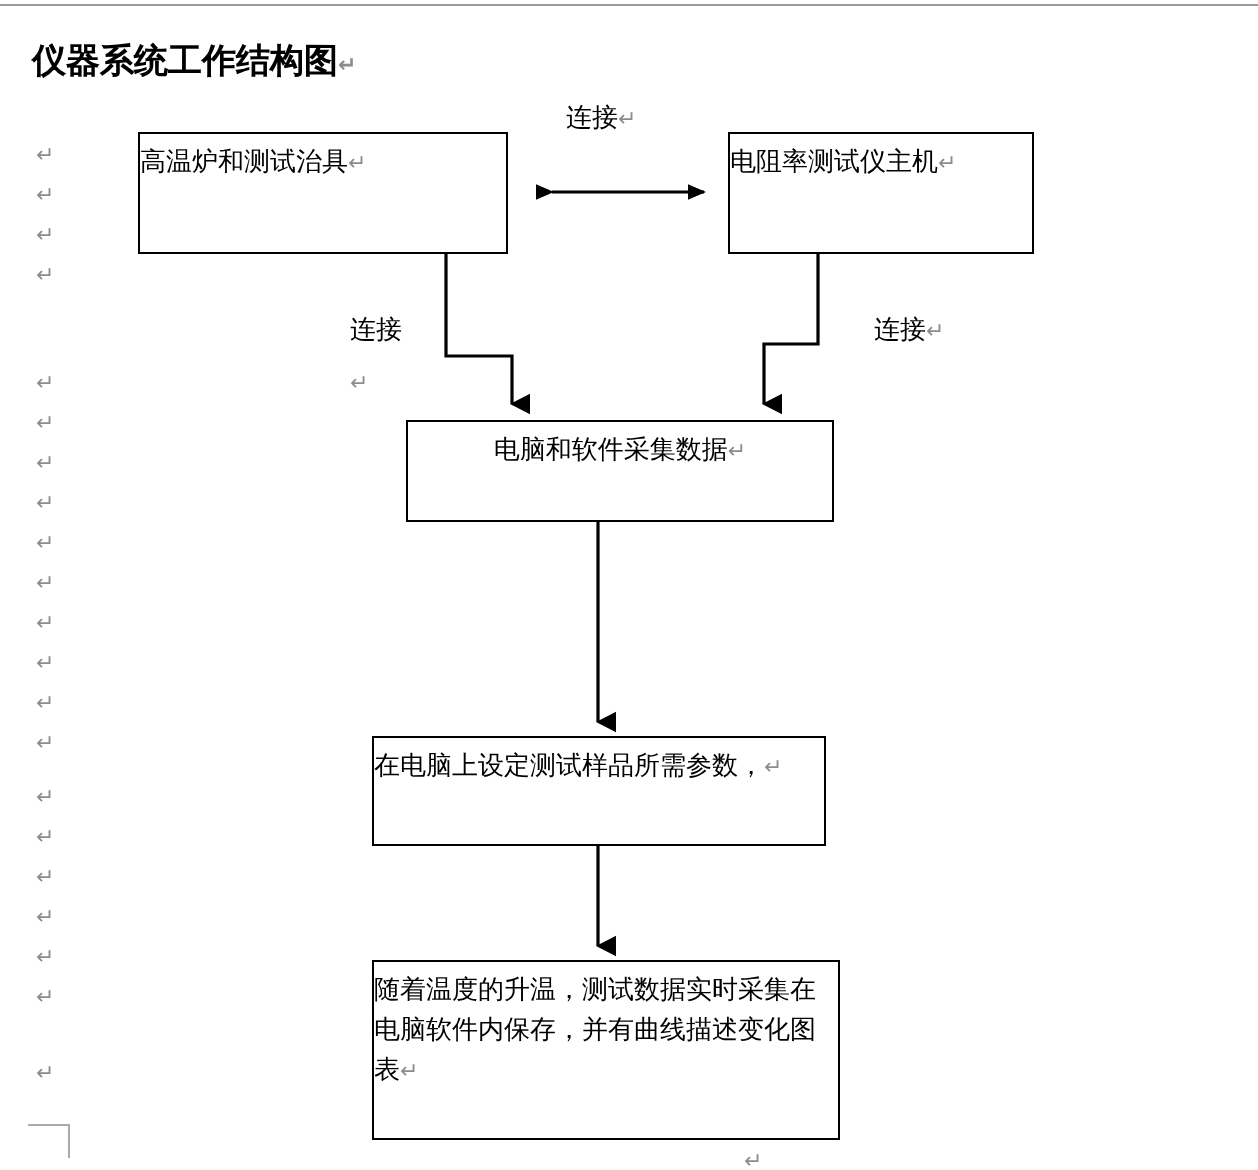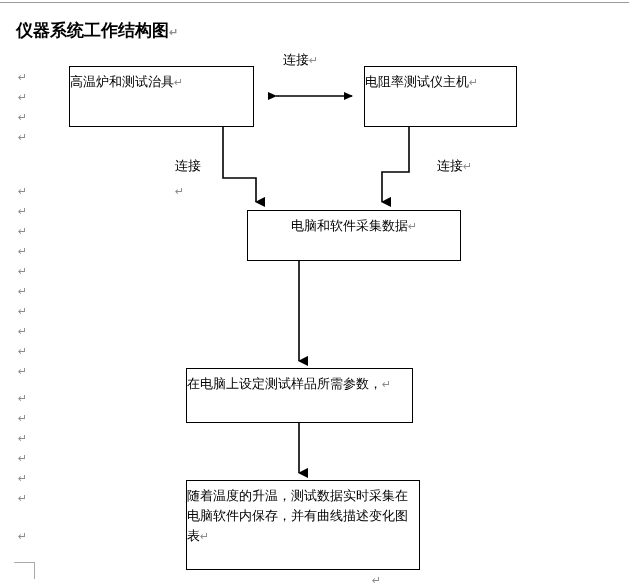--- a/index.html
+++ b/index.html
@@ -135,21 +135,21 @@
   </svg>
 
   <div class="flow-box" style="left:69px; top:66px; width:185px; height:61px;">
     <div class="flow-box-text"><span>高温炉和测试治具</span><span class="inline-pilcrow">↵</span></div>
   </div>
 
   <div class="flow-box" style="left:364px; top:66px; width:153px; height:61px;">
     <div class="flow-box-text"><span>电阻率测试仪主机</span><span class="inline-pilcrow">↵</span></div>
   </div>
 
-  <div class="flow-box" style="left:203px; top:210px; width:214px; height:51px;margin-left:44px;">
+  <div class="flow-box" style="left:203px; top:210px; width:214px; height:51px;">
     <div class="flow-box-text centered"><span>电脑和软件采集数据</span><span class="inline-pilcrow">↵</span></div>
   </div>
 
   <div class="flow-box" style="left:186px; top:368px; width:227px; height:55px;text-decoration:underline;">
     <div class="flow-box-text"><span>在电脑上设定测试样品所需参数，</span><span class="inline-pilcrow">↵</span></div>
   </div>
 
   <div class="flow-box" style="left:186px; top:480px; width:234px; height:90px;">
     <div class="flow-box-text"><span>随着温度的升温，测试数据实时采集在电脑软件内保存，并有曲线描述变化图表</span><span class="inline-pilcrow">↵</span></div>
   </div>

